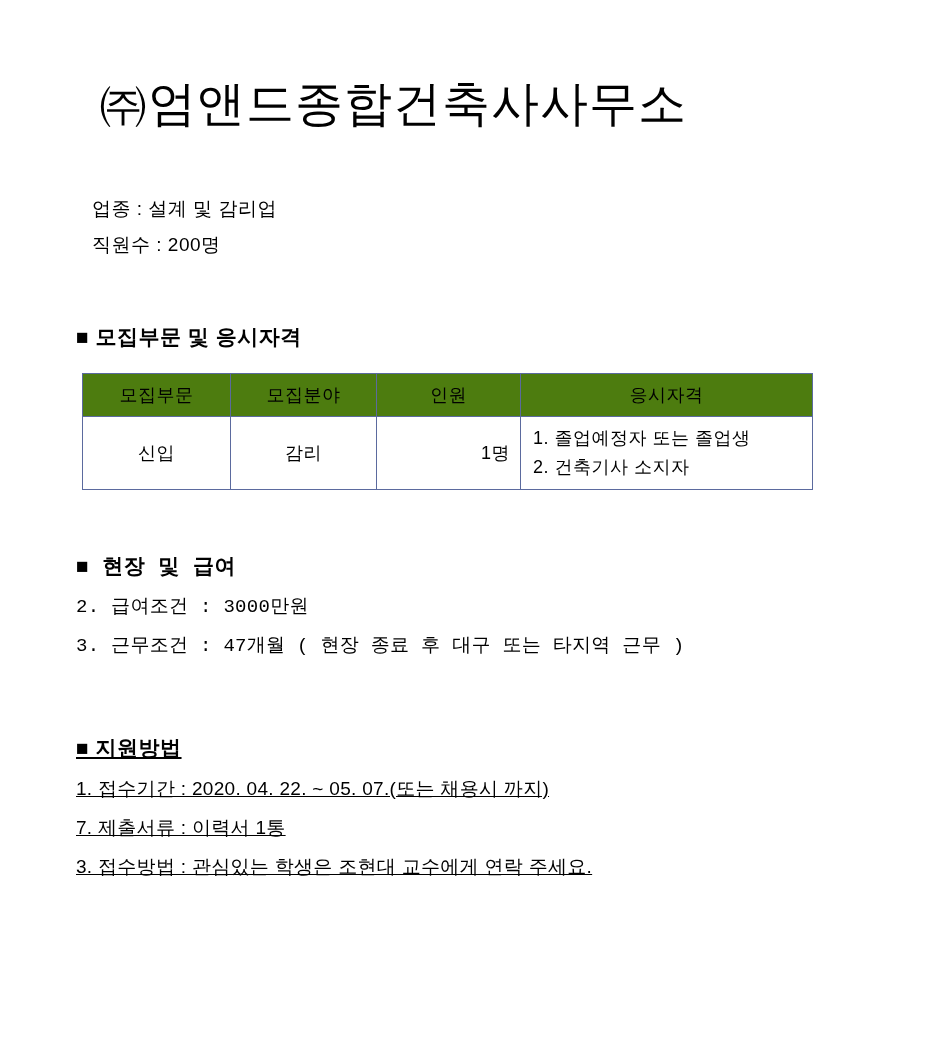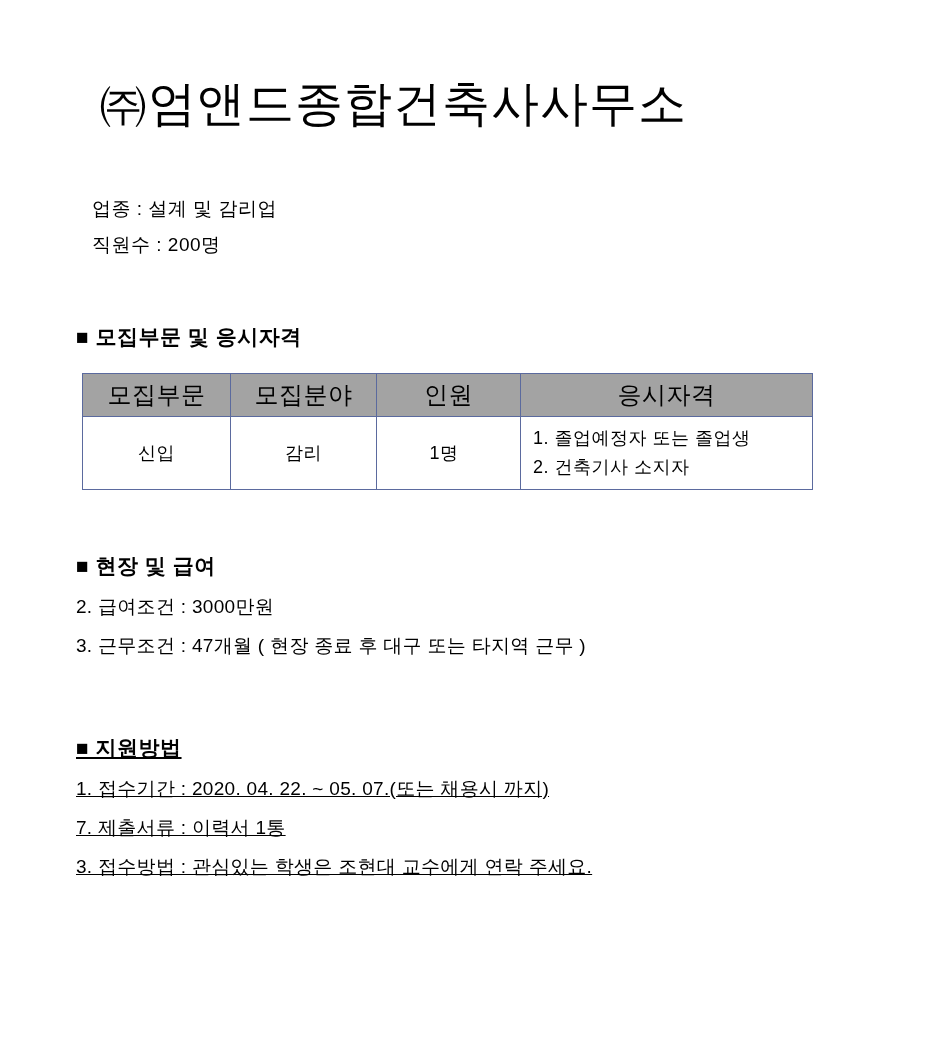--- a/index.html
+++ b/index.html
@@ -42,49 +42,49 @@
   .section {
     padding-left: 76px;
   }
   .section-heading {
     font-size: 21px;
     font-weight: bold;
     letter-spacing: 0.5px;
     margin: 0;
   }
   .sec1 { margin-top: 60px; }
-  .sec2 { margin-top: 62px; }
+  .sec2 { margin-top: 62px; font-family: Liberation Mono, monospace; }
   .sec3 { margin-top: 68px; text-decoration: underline; }
 
   table.recruit {
     border-collapse: collapse;
     margin-top: 22px;
     margin-left: 6px;
     width: 730px;
     table-layout: fixed;
   }
   table.recruit th {
-    background: #a3a3a3;
+    background: #4d7c0f;
     border: 1px solid #5b6a9e;
-    font-size: 24px;
+    font-size: 18px;
     font-weight: normal;
     height: 40px;
     text-align: center;
     letter-spacing: 0.5px;
   }
   table.recruit td {
     border: 1px solid #5b6a9e;
     font-size: 18px;
     height: 70px;
     text-align: center;
     vertical-align: middle;
     letter-spacing: 0.5px;
   }
   table.recruit td.count {
-    text-align: center;
+    text-align: right;
     padding-right: 10px;
   }
   table.recruit td.qual {
     text-align: left;
     padding-left: 12px;
     line-height: 1.6;
   }
   .col-a { width: 148px; }
   .col-b { width: 146px; }
   .col-c { width: 144px; }

